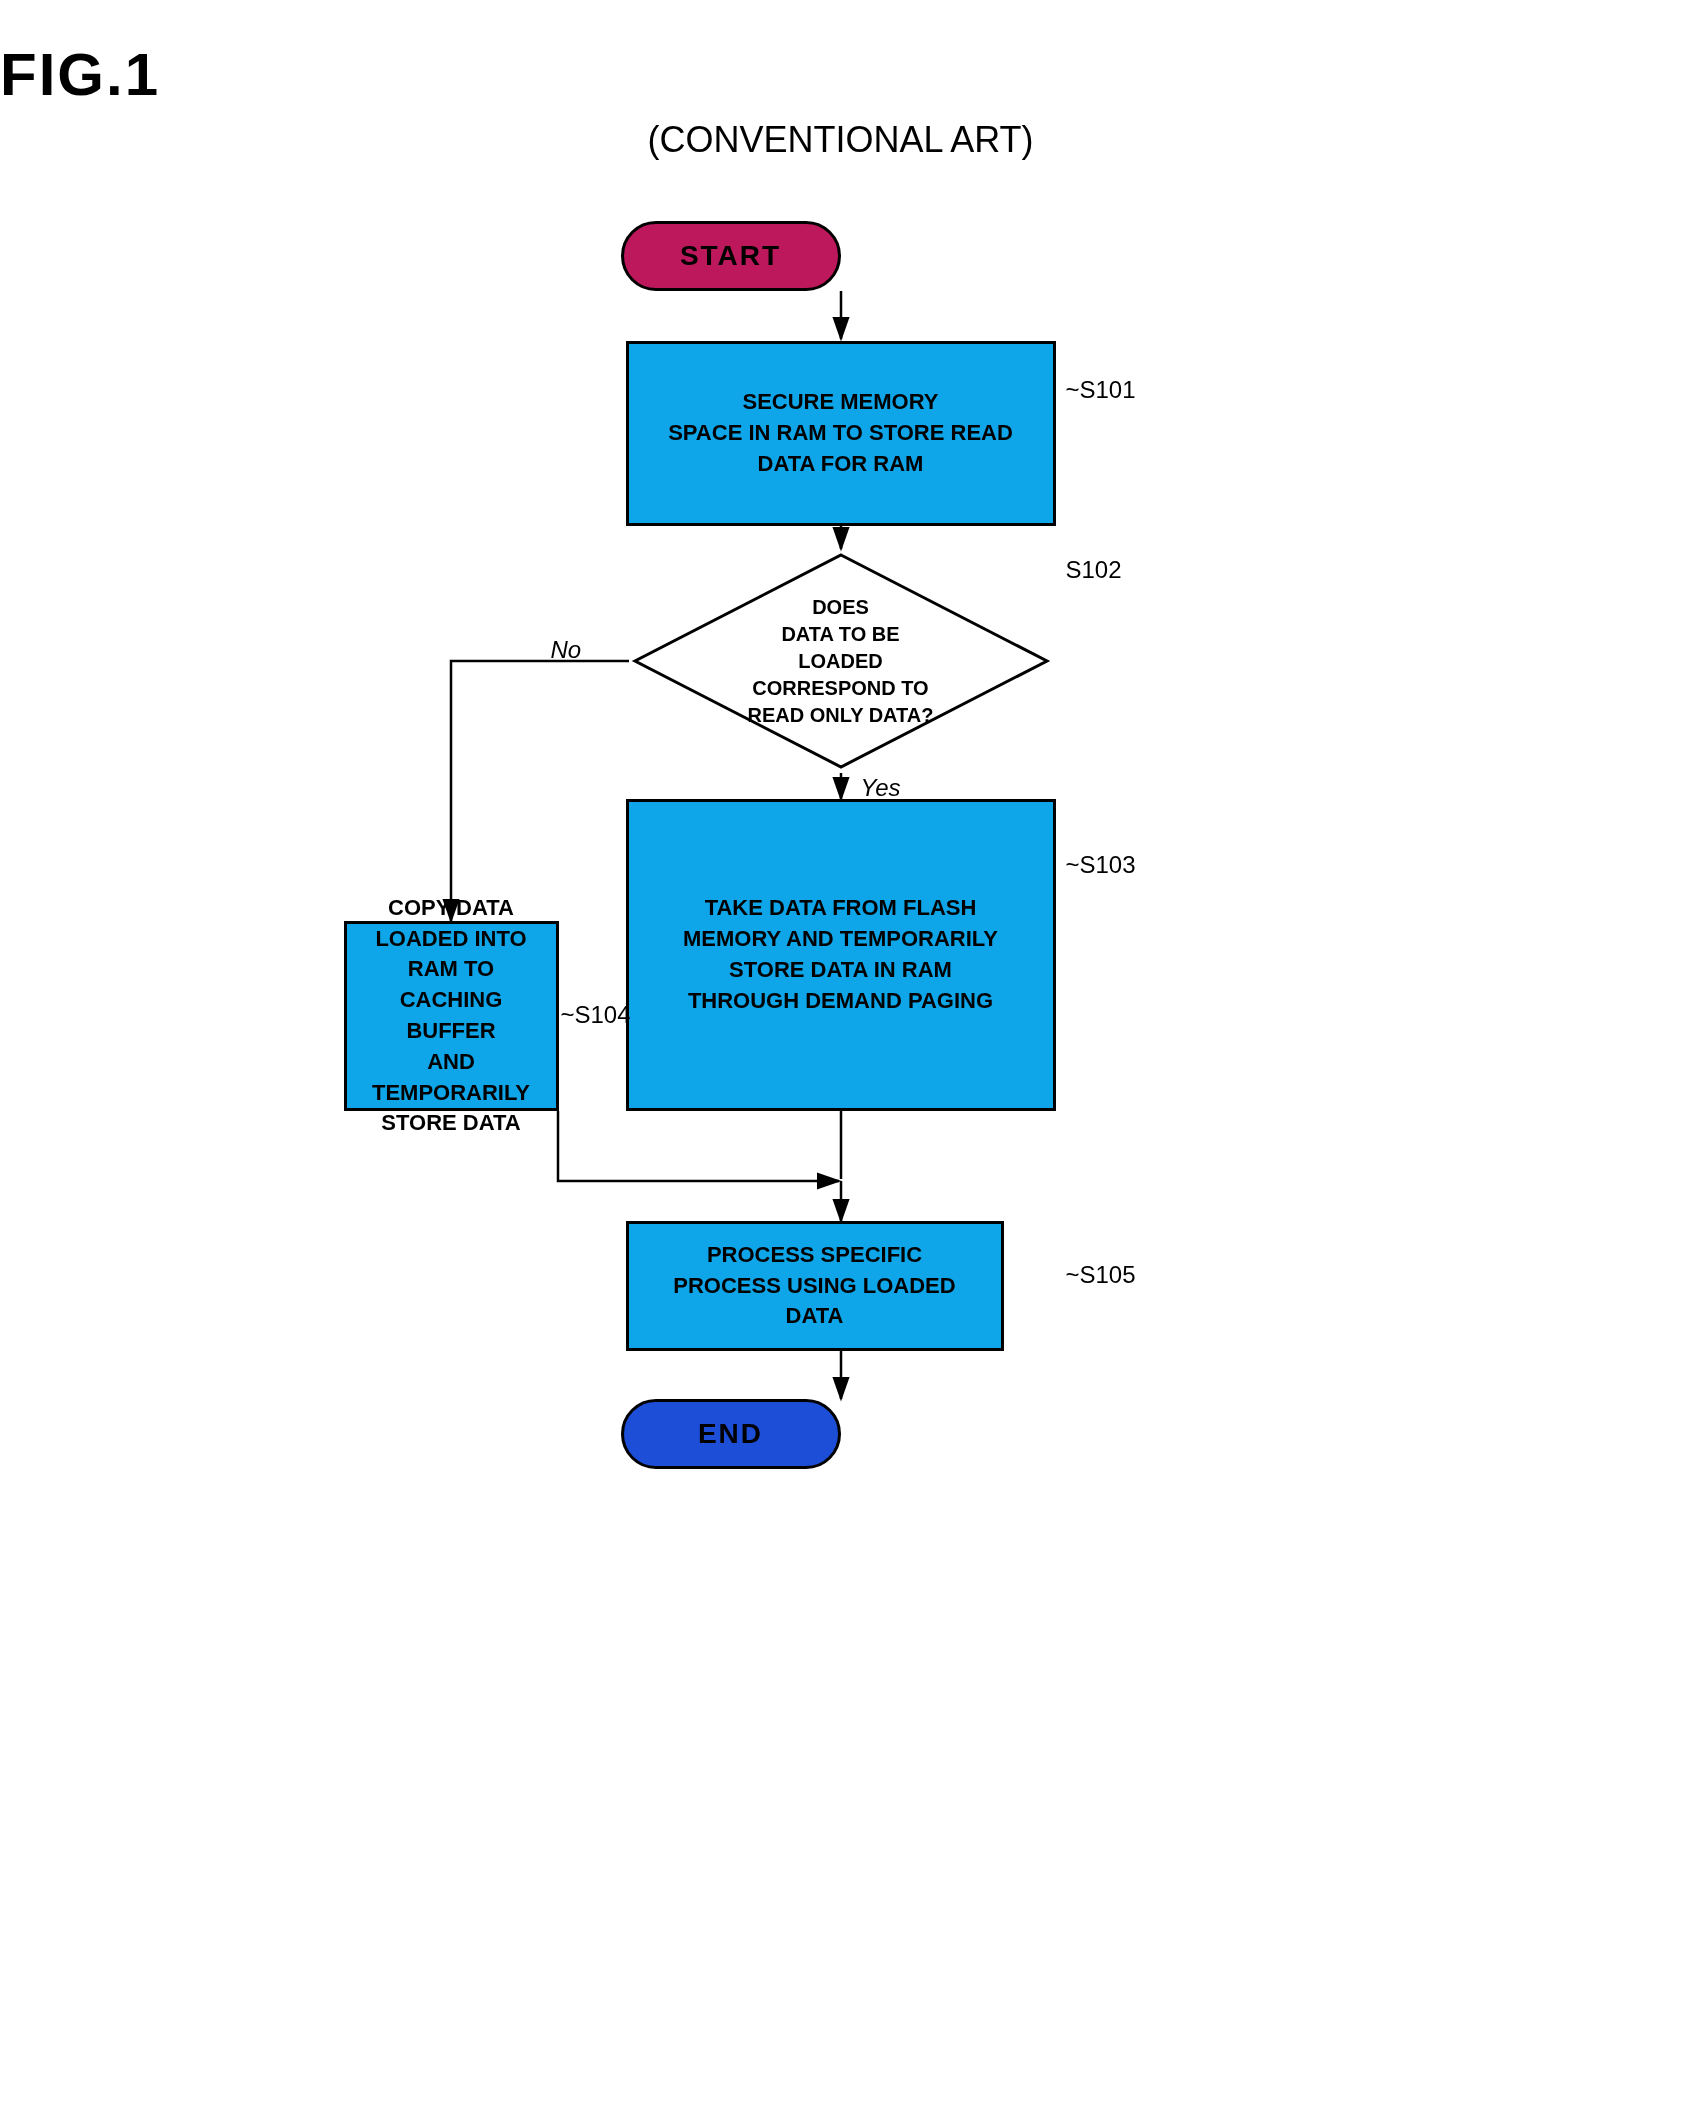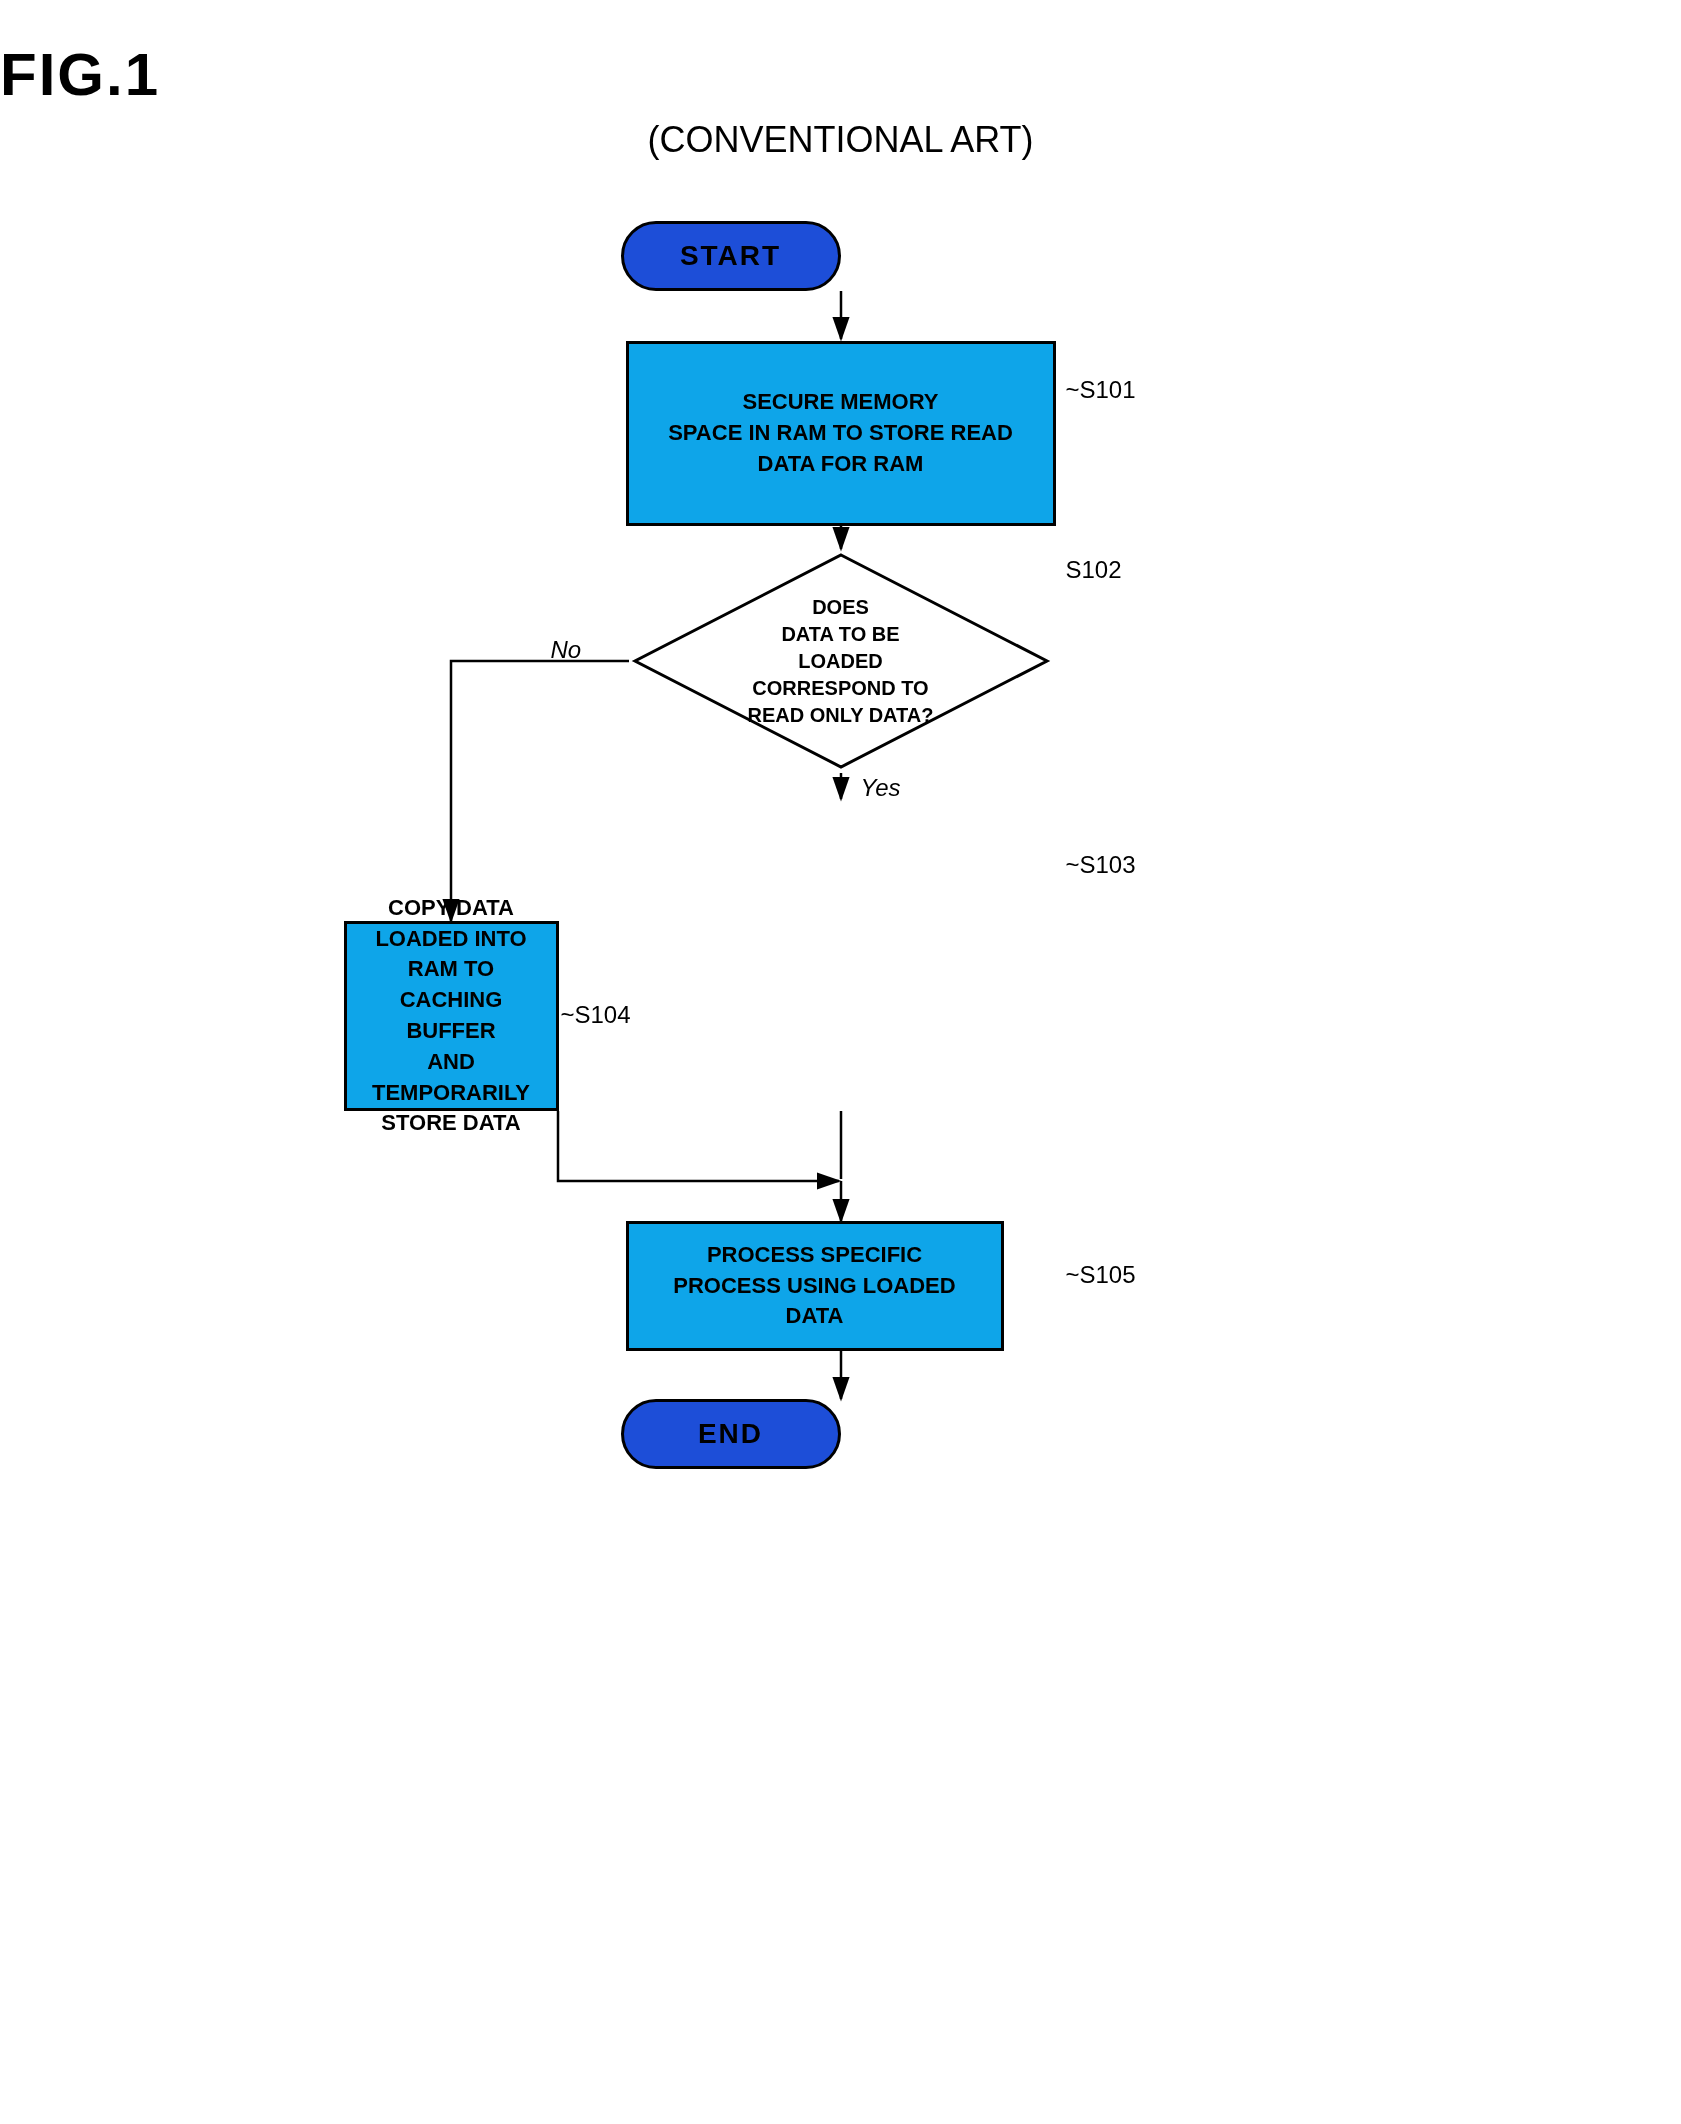--- a/index.html
+++ b/index.html
@@ -43,21 +43,21 @@
       top: 0;
       width: 220px;
       height: 70px;
       border: 3px solid #000;
       border-radius: 50px;
       display: flex;
       align-items: center;
       justify-content: center;
       font-size: 28px;
       font-weight: bold;
-      background: #1d4ed8;
+      background: #be185d;
       font-family: Arial, sans-serif;
       letter-spacing: 2px;
     }
 
     
     .rect-box {
       position: absolute;
       border: 3px solid #000;
       background: #0ea5e9;
       display: flex;
@@ -207,20 +207,26 @@
   </div>
 
   <div class="step-label" style="top:335px; left:775px;">
     <span>S102</span>
   </div>
 
   <div class="flow-label" style="top:415px; left:260px;">No</div>
 
   <div class="flow-label" style="top:553px; left:570px;">Yes</div>
 
+  <div class="rect-box" style="top:578px; left:335px; width:430px; height:312px;">
+    <span style="white-space:pre-line;">TAKE DATA FROM FLASH
+MEMORY AND TEMPORARILY
+STORE DATA IN RAM
+THROUGH DEMAND PAGING</span>
+  </div>
 
   <div class="step-label" style="top:630px; left:775px;">
     <span>~</span><span>S103</span>
   </div>
 
   <div class="rect-box" style="top:700px; left:53px; width:215px; height:190px;">
     <span style="white-space:pre-line;">COPY DATA LOADED INTO
 RAM TO CACHING BUFFER
 AND TEMPORARILY
 STORE DATA</span>

